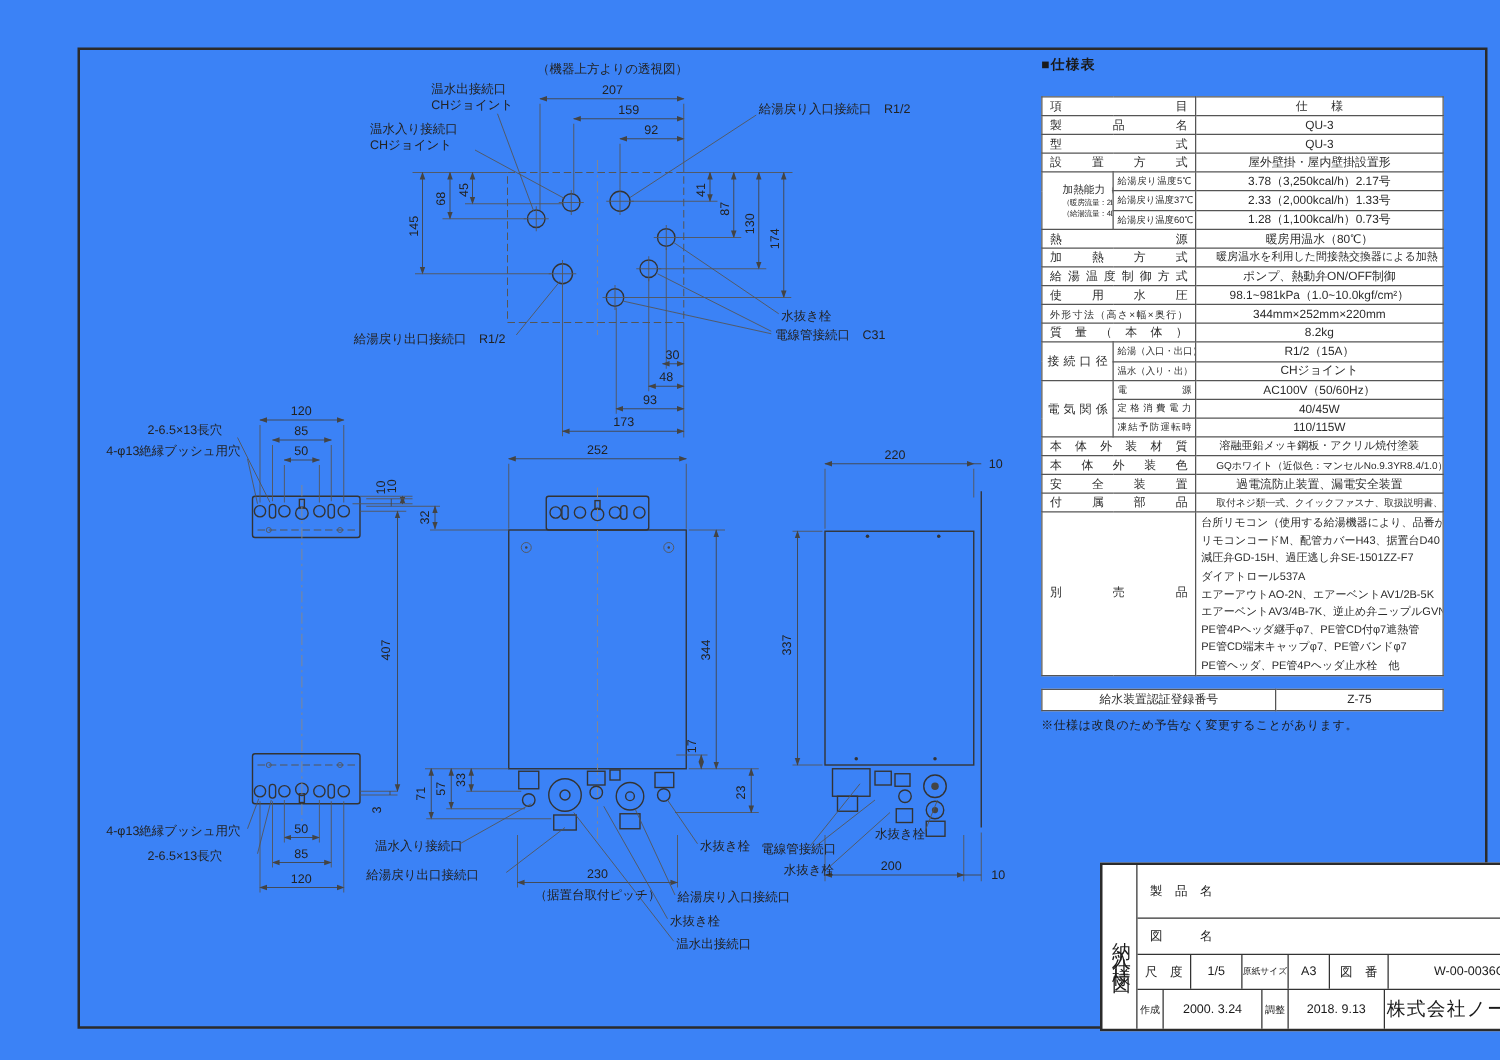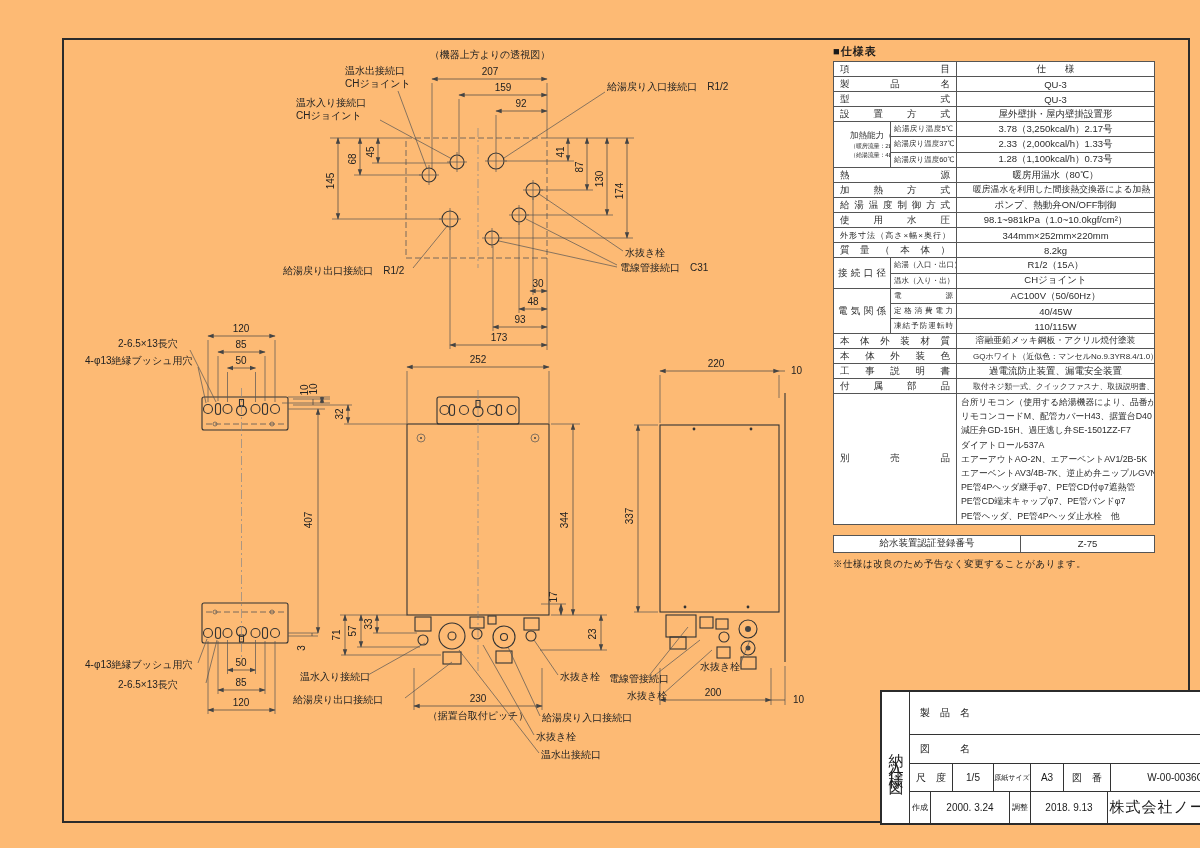--- a/index.html
+++ b/index.html
@@ -1,29 +1,29 @@
 <!DOCTYPE html>
 <html><head>
 <meta charset="utf-8">
 <style>
   html,body{margin:0;padding:0;background:#e8e8e8}
-  .sheet{position:relative;width:1200px;height:848px;background:#fdba74;font-family:"Liberation Sans",sans-serif;color:#1a1a1a;overflow:hidden;margin:0 auto}
+  .sheet{position:relative;width:1200px;height:848px;background:#3b82f6;font-family:"Liberation Sans",sans-serif;color:#1a1a1a;overflow:hidden;margin:0 auto}
   .frame{position:absolute;left:62px;top:38px;width:1124px;height:781px;border:2px solid #2b2b2b;pointer-events:none}
   svg.draw{position:absolute;left:0;top:0}
   svg.draw text{font-family:"Liberation Sans",sans-serif;font-size:10px;fill:#222}
   .ln{stroke:#555;stroke-width:.7;fill:none}
   .lw{stroke:#333;stroke-width:1.1;fill:none}
   .dsh{stroke:#555;stroke-width:.8;stroke-dasharray:6 3;fill:none}
   .cl{stroke:#888;stroke-width:.7;stroke-dasharray:9 3 2 3;fill:none}
   .dim{stroke:#444;stroke-width:.7;fill:none}
   .dt{text-anchor:middle}
   .lt{text-anchor:start}
   
   .spec{position:absolute;left:833px;top:44px;width:322px}
-  .spec-title{font-size:11px;font-weight:bold;margin-bottom:2px;letter-spacing:1px}
+  .spec-title{font-size:11px;font-weight:bold;margin-bottom:18px;letter-spacing:1px}
   table{border-collapse:collapse;width:100%;table-layout:fixed;background:#fff}
   td{border:1px solid #555;padding:0 16px;height:14px;font-size:9.5px;color:#2b2b2b;overflow:hidden;white-space:nowrap}
   .lb{text-align:justify;text-align-last:justify;padding:0 6px}
   .vl{text-align:center}
   .sb{font-size:7.5px;text-align:justify;text-align-last:justify;padding:0 3px}
   .grp{text-align:justify;text-align-last:justify;padding:0 4px}
   .gm{font-size:8.5px;text-align:center}
   .gs{font-size:6.2px;text-align:left;letter-spacing:-.3px}
   .opt{white-space:normal;text-align:left;padding:1px 4px}
   .opt div{font-size:8.8px;line-height:14.2px;white-space:nowrap}
@@ -465,21 +465,21 @@
           </tr>
       <tr>
             <td colspan="2" class="lb">本体外装材質</td>
             <td class="vl" style="font-size:8.8px">溶融亜鉛メッキ鋼板・アクリル焼付塗装</td>
           </tr>
       <tr>
             <td colspan="2" class="lb">本体外装色</td>
             <td class="vl" style="font-size:8px">GQホワイト（近似色：マンセルNo.9.3YR8.4/1.0）</td>
           </tr>
       <tr>
-            <td colspan="2" class="lb">工事説明書</td>
+            <td colspan="2" class="lb">安全装置</td>
             <td class="vl">過電流防止装置、漏電安全装置</td>
           </tr>
       <tr>
             <td colspan="2" class="lb">付属部品</td>
             <td class="vl" style="font-size:7.8px">取付ネジ類一式、クイックファスナ、取扱説明書、工事説明書</td>
           </tr>
       <tr>
         <td colspan="2" class="lb">別売品</td>
         <td class="opt">
           <div>台所リモコン（使用する給湯機器により、品番が異なります）</div>

